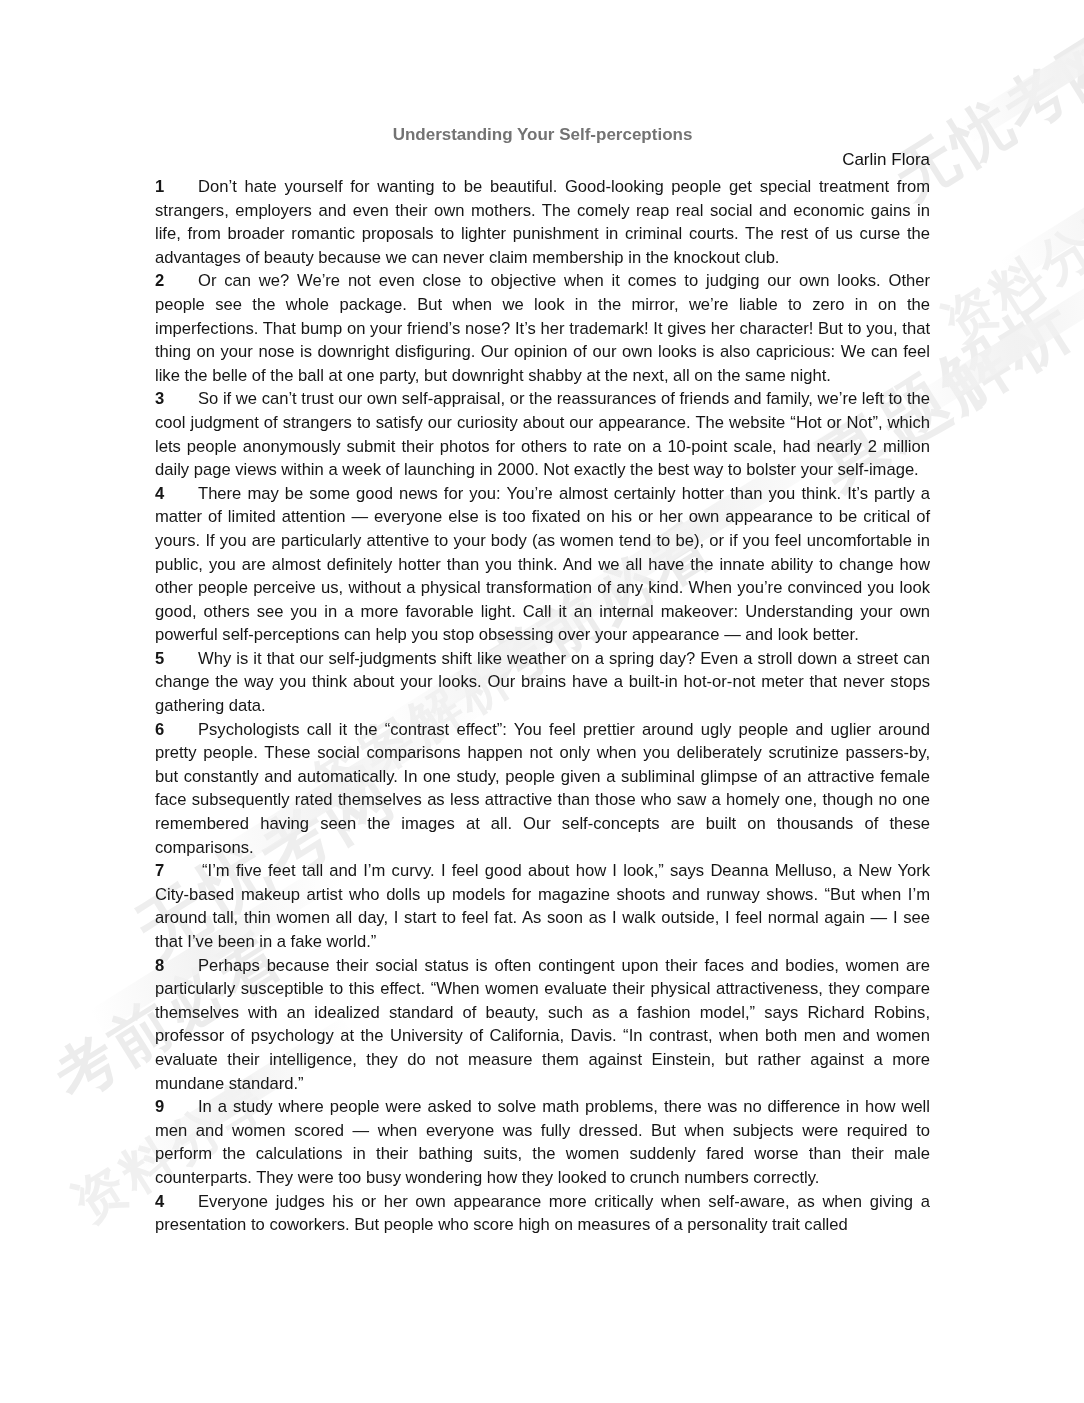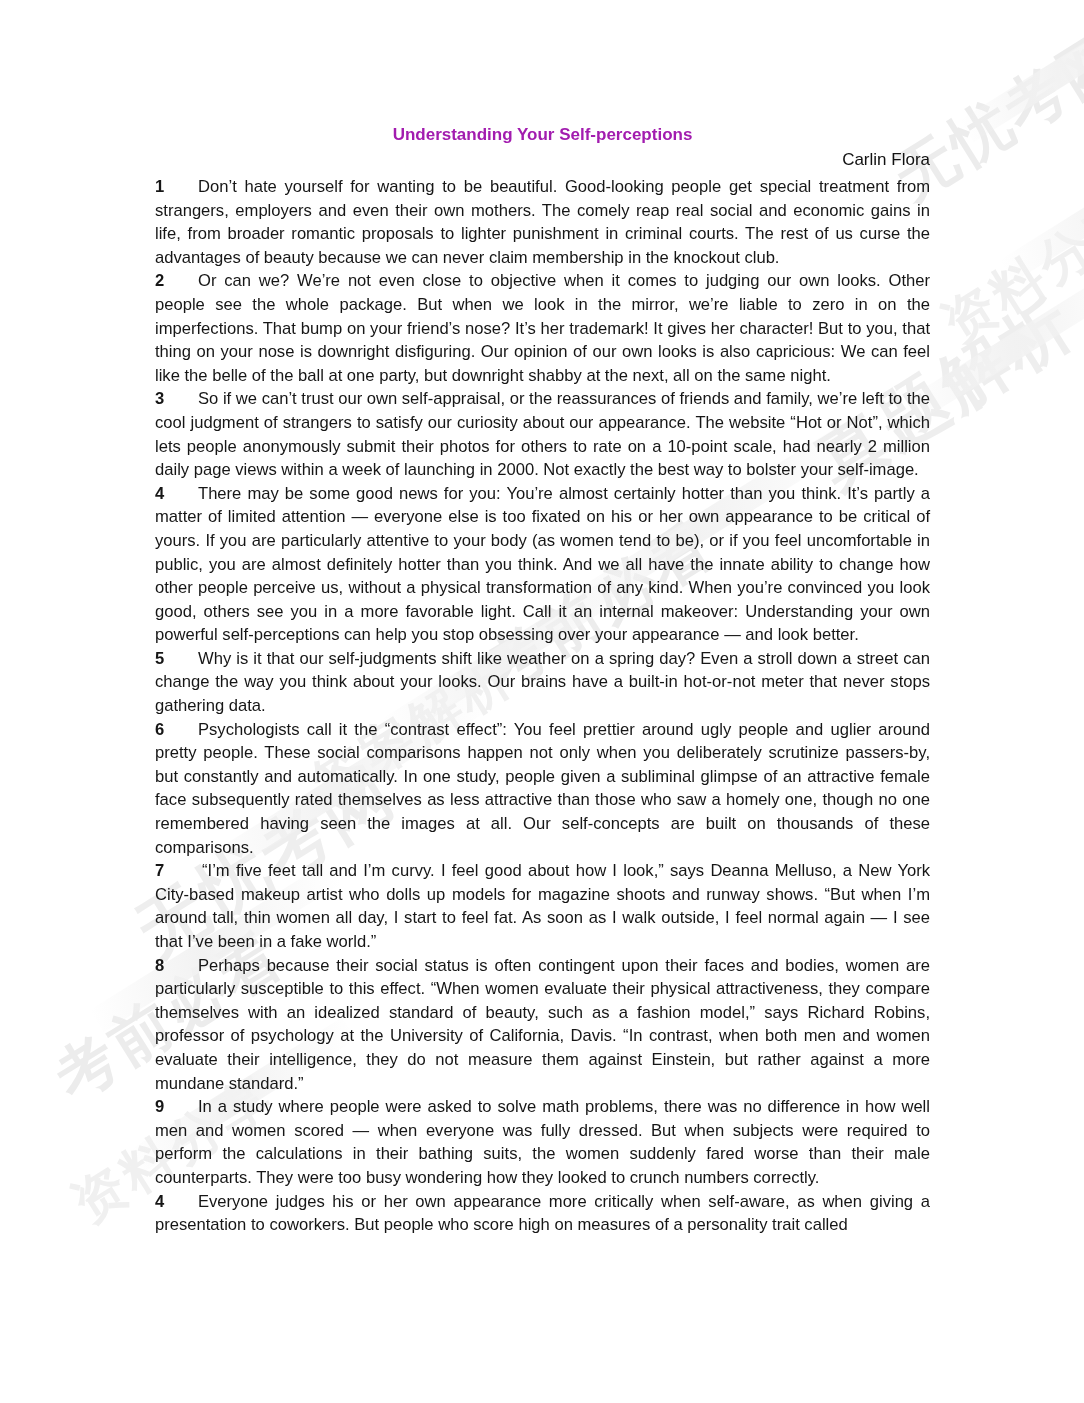--- a/index.html
+++ b/index.html
@@ -55,21 +55,21 @@
     position: absolute;
     z-index: 2;
     left: 155px;
     top: 122px;
     width: 775px;
   }
   .doc-title {
     text-align: center;
     font-size: 17px;
     font-weight: bold;
-    color: #a21caf;
+    color: #737373;
     line-height: 25px;
     margin: 0;
   }
   .doc-byline {
     text-align: right;
     font-size: 17px;
     font-weight: normal;
     color: #111111;
     line-height: 26px;
     margin: 0 0 2px 0;

